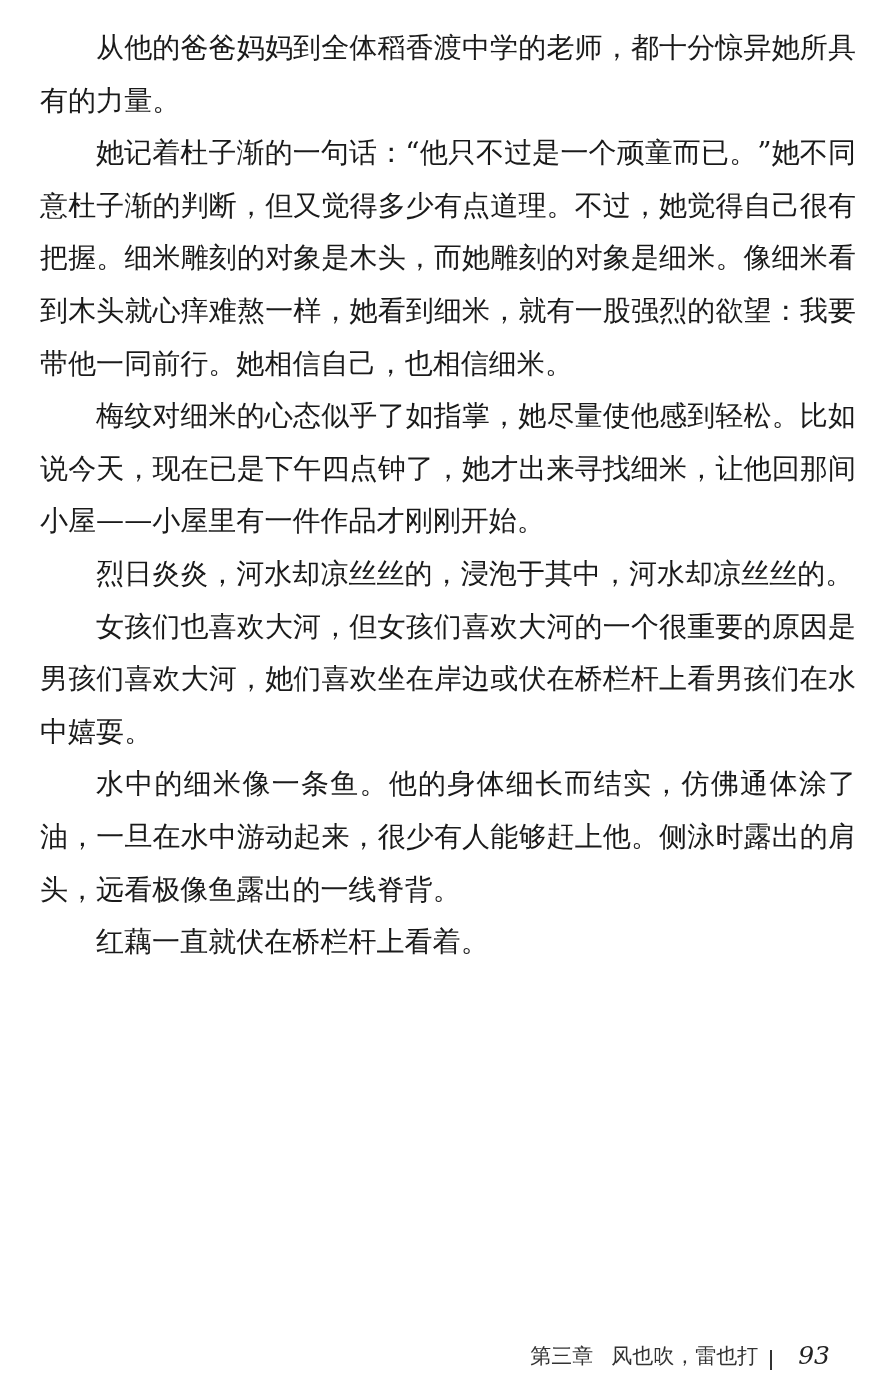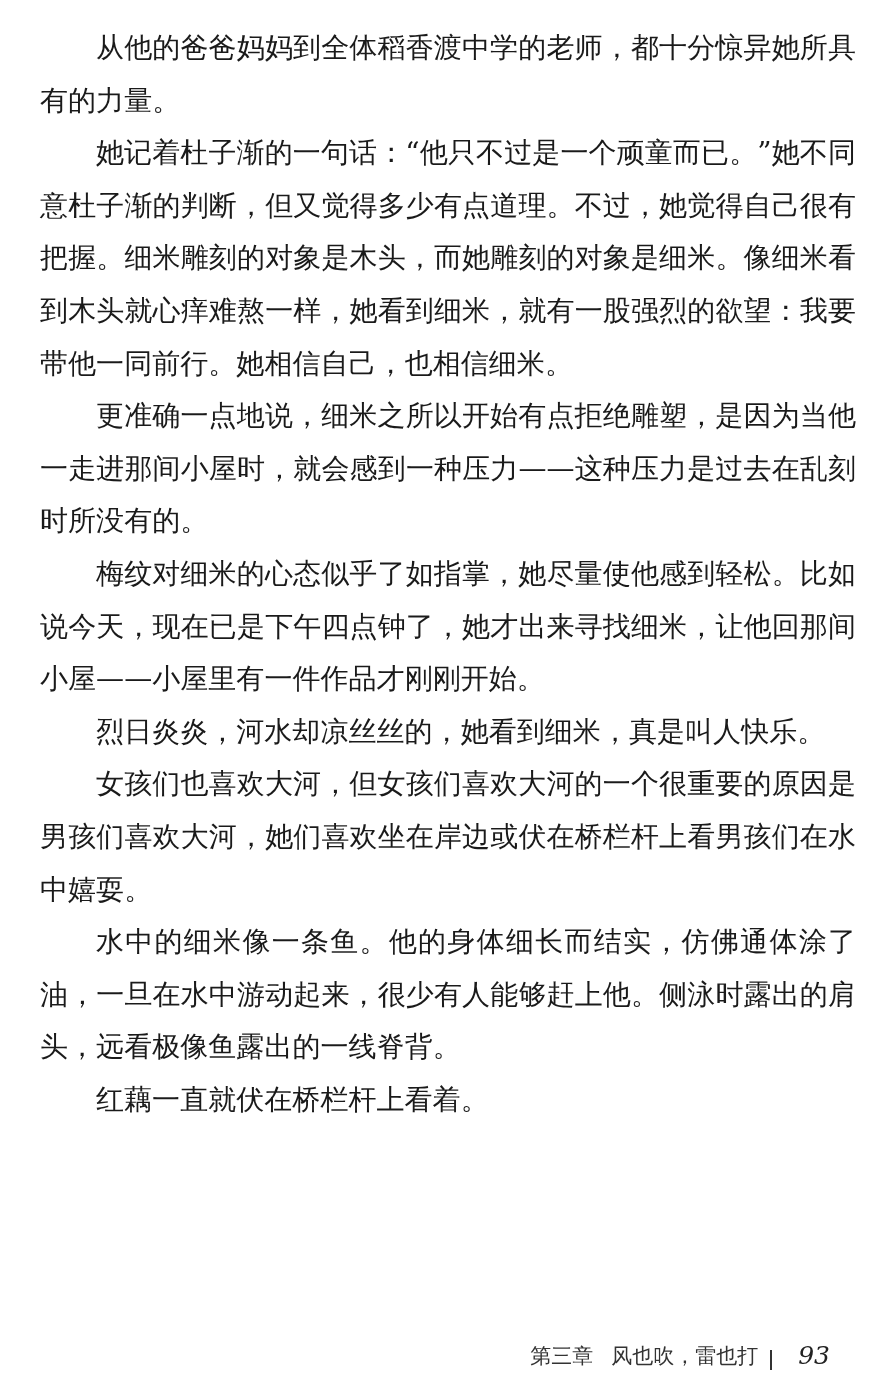--- a/index.html
+++ b/index.html
@@ -60,23 +60,22 @@
       font-size: 25px;
       color: #222;
     }
   </style>
 </head>
 <body>
 
 <div class="page">
   <p class="para">从他的爸爸妈妈到全体稻香渡中学的老师，都十分惊异她所具有的力量。</p>
   <p class="para">她记着杜子渐的一句话：“他只不过是一个顽童而已。”她不同意杜子渐的判断，但又觉得多少有点道理。不过，她觉得自己很有把握。细米雕刻的对象是木头，而她雕刻的对象是细米。像细米看到木头就心痒难熬一样，她看到细米，就有一股强烈的欲望：我要带他一同前行。她相信自己，也相信细米。</p>
-  <p class="para">更准确一点地说，细米之所以开始有点拒绝雕塑，是因为当他一走进那间小屋时，就会感到一种压力——这种压力是过去在乱刻时所没有的。</p>
   <p class="para">梅纹对细米的心态似乎了如指掌，她尽量使他感到轻松。比如说今天，现在已是下午四点钟了，她才出来寻找细米，让他回那间小屋——小屋里有一件作品才刚刚开始。</p>
-  <p class="para">烈日炎炎，河水却凉丝丝的，她看到细米，真是叫人快乐。</p>
+  <p class="para">烈日炎炎，河水却凉丝丝的，浸泡于其中，河水却凉丝丝的。</p>
   <p class="para">女孩们也喜欢大河，但女孩们喜欢大河的一个很重要的原因是男孩们喜欢大河，她们喜欢坐在岸边或伏在桥栏杆上看男孩们在水中嬉耍。</p>
   <p class="para">水中的细米像一条鱼。他的身体细长而结实，仿佛通体涂了油，一旦在水中游动起来，很少有人能够赶上他。侧泳时露出的肩头，远看极像鱼露出的一线脊背。</p>
   <p class="para">红藕一直就伏在桥栏杆上看着。</p>
 </div>
 
 <div class="footer">
   <span class="chapter">第三章</span>
   <span class="title">风也吹，雷也打</span>
   <span class="sep"></span>
   <span class="pagenum">93</span>

